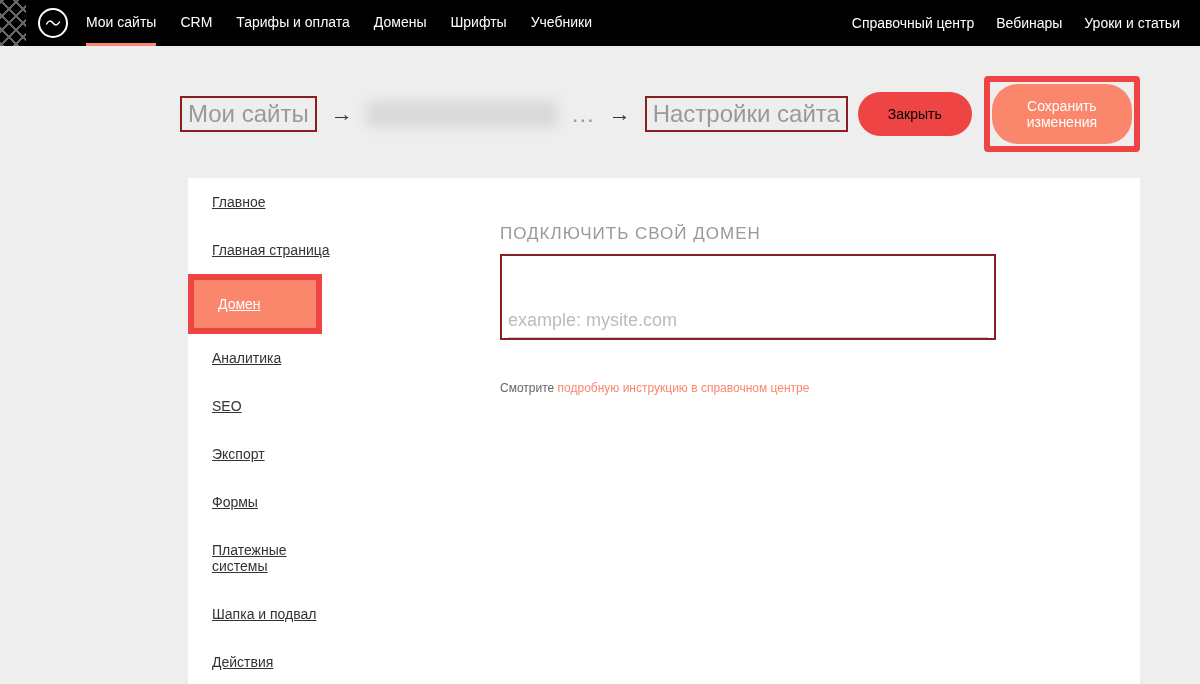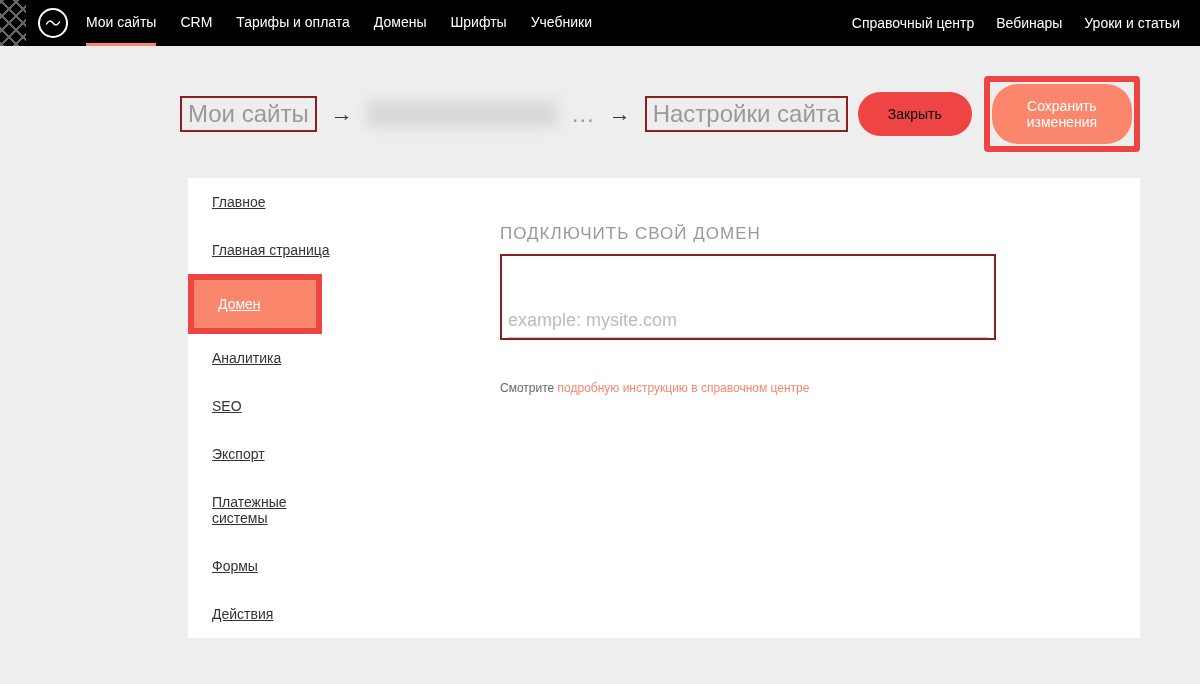--- a/index.html
+++ b/index.html
@@ -93,22 +93,23 @@
 <div class="content">
   <div class="sidebar" id="sidebar">
       <div class="item">Главное</div>
       <div class="item">Главная страница</div>
       <div class="hl-block" style="width: 134px;">
         <div class="item active">Домен</div>
       </div>
       <div class="item">Аналитика</div>
       <div class="item">SEO</div>
       <div class="item">Экспорт</div>
+      <div class="item">Формы</div>
       <div class="item">Платежные системы</div>
-      <div class="item">Формы</div>
+      <div class="item">Шапка и подвал</div>
       <div class="item">Действия</div>
     </div>
   <div class="panel">
     <div class="label">ПОДКЛЮЧИТЬ СВОЙ ДОМЕН</div>
     <span class="input-hl">
       <input type="text" placeholder="example: mysite.com" style="">
     </span>
     <div class="hint">
       <span>Смотрите </span><a href="#">подробную инструкцию в справочном центре</a>
     </div>

